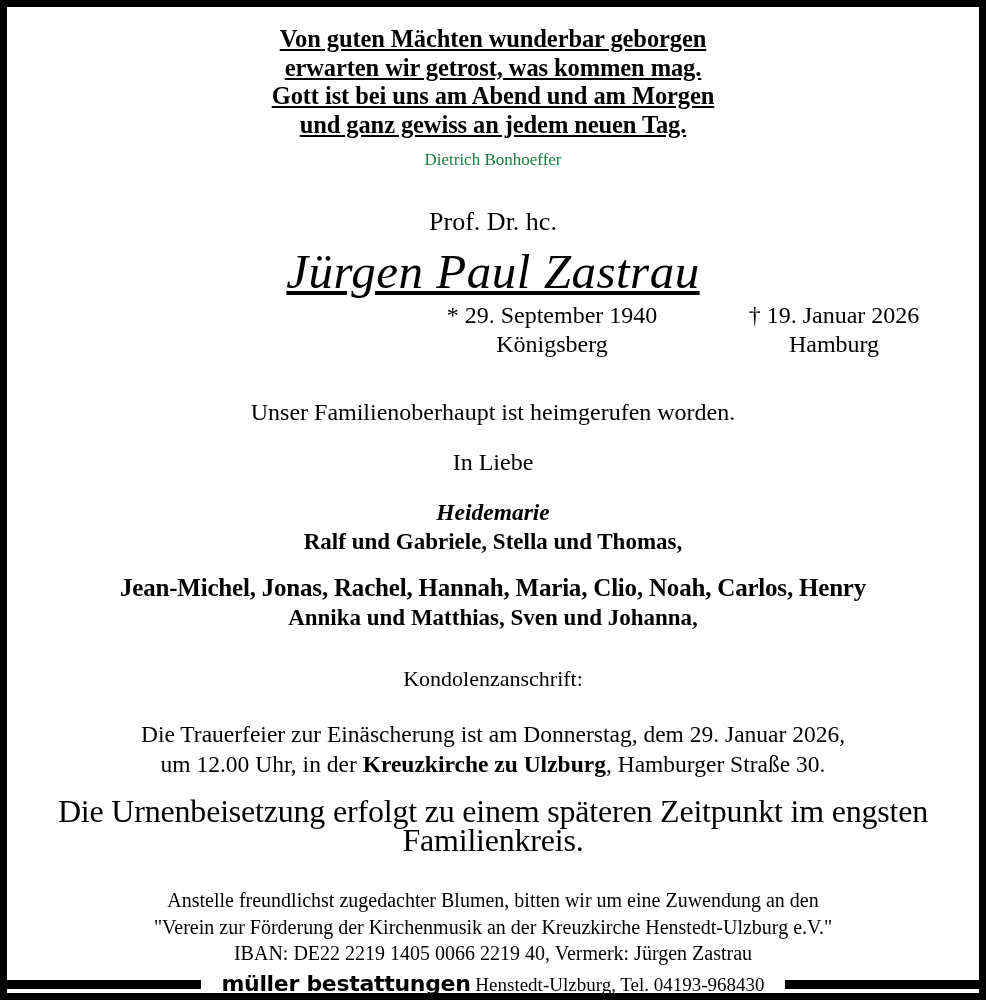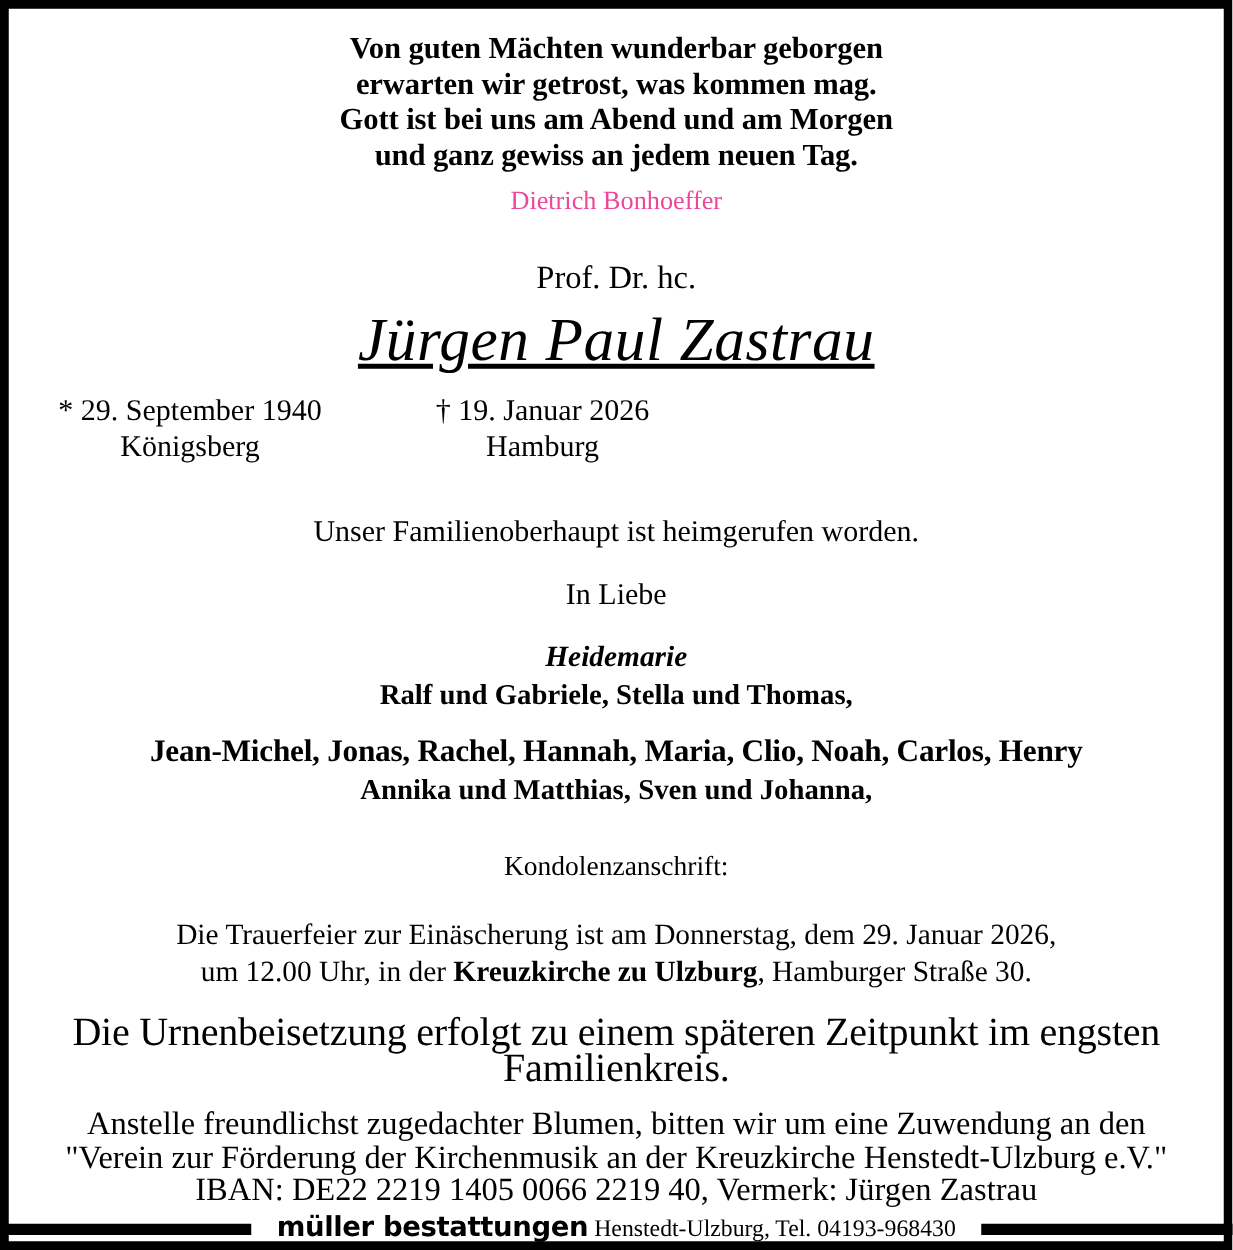--- a/index.html
+++ b/index.html
@@ -33,48 +33,48 @@
   }
 
   
   .verse {
     font-weight: bold;
     font-size: 24.5px;
     line-height: 28.5px;
     letter-spacing: -0.1px;
     margin-top: 10px;
   }
-  .verse-line { white-space: nowrap; }
+  .verse-line { white-space: nowrap; text-decoration: underline; }
 
   .attribution {
-    color: #ec4899;
-    font-size: 21px;
+    color: #15803d;
+    font-size: 17px;
     line-height: 22px;
     margin-top: 10px;
   }
 
   
   .honorific {
     font-size: 26px;
     line-height: 30px;
     margin-top: 36px;
   }
   .fullname {
     font-style: italic;
     font-size: 49px;
     line-height: 58px;
     letter-spacing: 0.5px;
     margin-top: 6px;
     text-decoration: underline;
   }
 
   .dates {
-    margin-top: 14px;
+    margin-top: 0;
     display: flex;
-    justify-content: flex-start;
+    justify-content: flex-end;
     align-items: flex-start;
     gap: 36px;
   }
   .date-col {
     font-size: 24px;
     line-height: 28.5px;
     min-width: 246px;
   }
   .date-col .place { display: block; }
 
@@ -123,22 +123,22 @@
 
   .urn {
     margin-top: 18px;
     font-size: 32px;
     line-height: 29px;
     letter-spacing: -0.2px;
   }
 
   
   .donation {
-    margin-top: 17px;
-    font-size: 26px;
+    margin-top: 32px;
+    font-size: 20px;
     line-height: 26.5px;
   }
 
   
   .footer {
     flex: 0 0 auto;
     display: flex;
     align-items: center;
     justify-content: center;
     gap: 0;

